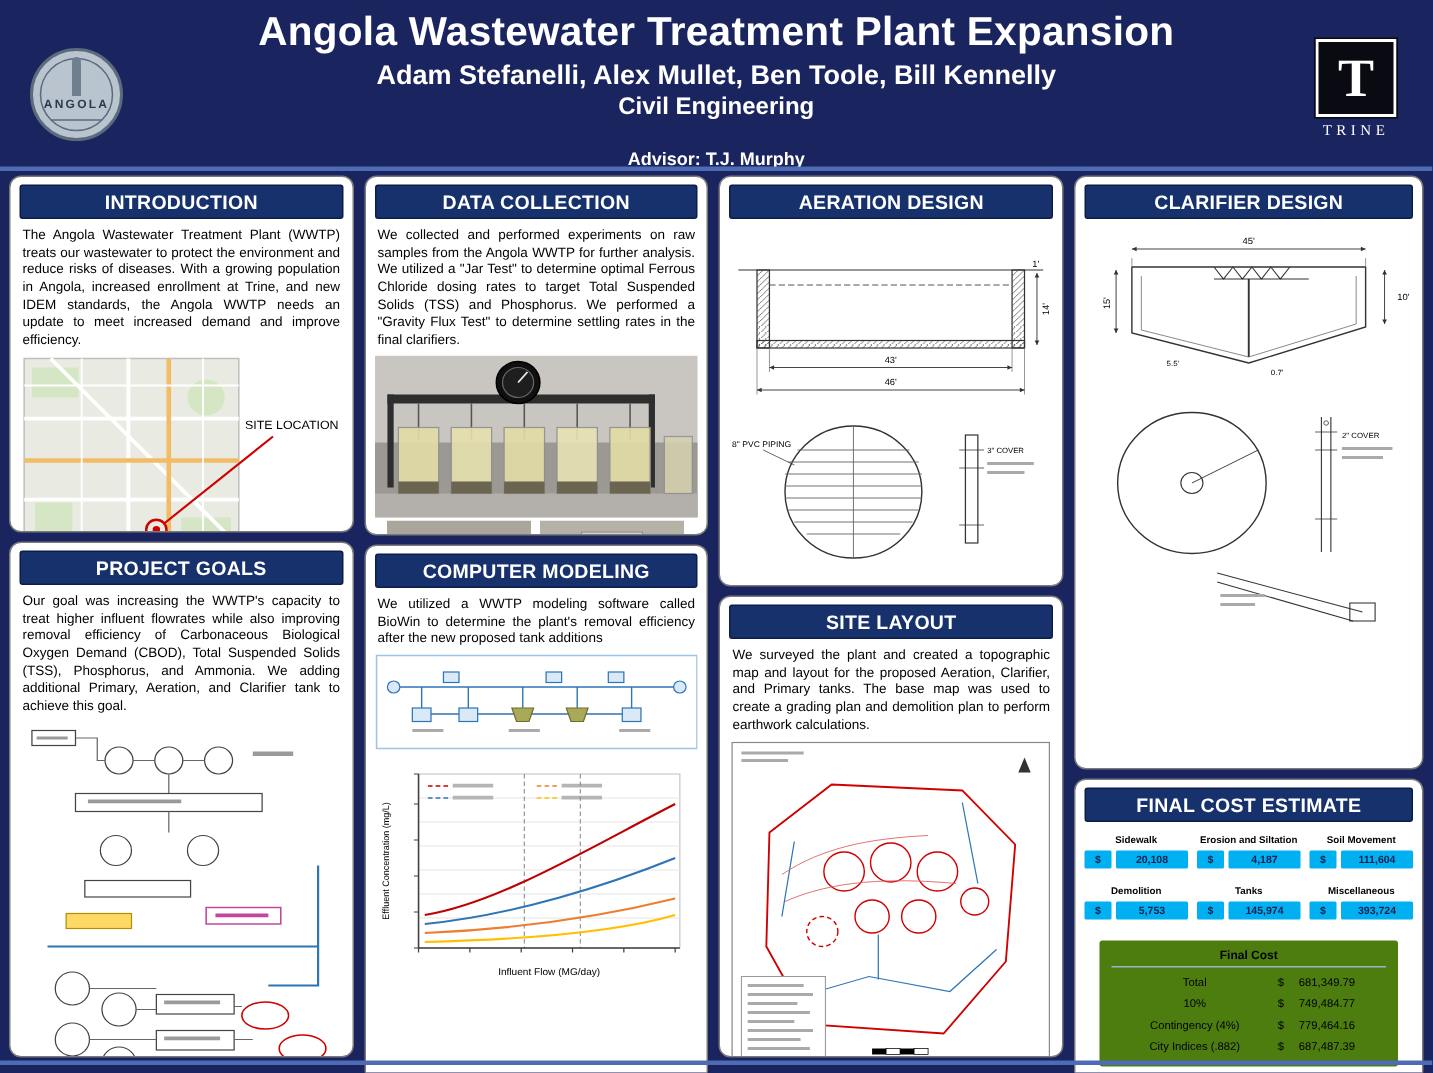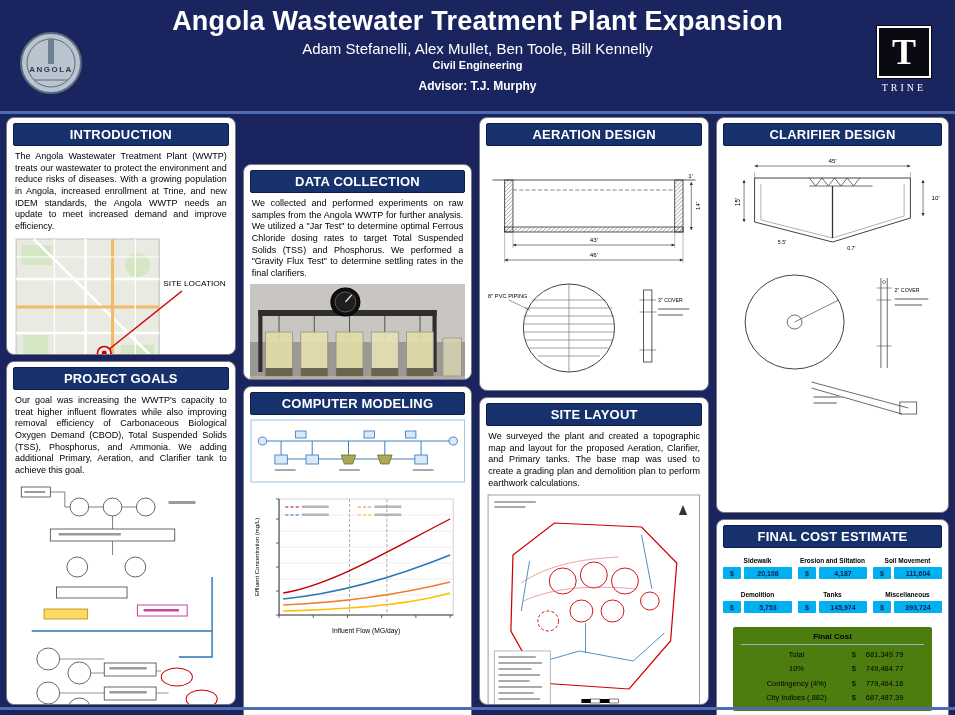--- a/index.html
+++ b/index.html
@@ -8,23 +8,23 @@
     background:#1a2560;
     font-family:"Liberation Sans", sans-serif;
     position:relative;
     overflow:hidden;
     color:#000;
   }
   
   .poster-header { position:relative; height:107px; padding-top:6px; }
   .titles { text-align:center; color:#fff; }
   .poster-title { font-size:27px; font-weight:bold; letter-spacing:0.2px; }
-  .poster-authors { font-size:15px; font-weight:normal; margin-top:3px; }
-  .poster-dept { font-size:11px; font-weight:bold; margin-top:2px; }
-  .poster-advisor { font-size:12px; font-weight:bold; margin-top:8px; }
+  .poster-authors { font-size:18px; font-weight:bold; margin-top:3px; }
+  .poster-dept { font-size:16px; font-weight:bold; margin-top:2px; }
+  .poster-advisor { font-size:12px; font-weight:bold; margin-top:18px; }
   .logo-left { position:absolute; left:20px; top:32px; width:62px; height:62px; }
   .logo-right { position:absolute; right:22px; top:26px; width:58px; text-align:center; }
   .trine-box { width:54px; height:52px; margin:0 auto; background:#0a0a12; border:2px solid #fff; outline:1px solid #0a0a12; display:flex; align-items:center; justify-content:center; }
   .trine-t { color:#fff; font-family:"Liberation Serif", serif; font-size:36px; font-weight:bold; line-height:1; }
   .trine-word { color:#fff; font-size:10px; letter-spacing:3px; margin-top:4px; font-family:"Liberation Serif", serif; }
   .hsep { position:absolute; left:0; right:0; height:3px; background:#4d6cb3; }
   .hsep.top { top:111px; }
   .hsep.bottom { bottom:5px; }
   
   .main {
@@ -43,21 +43,21 @@
     letter-spacing:0.2px; flex:none;
   }
   .body-text {
     font-size:9px; line-height:1.3; text-align:justify;
     margin:2px 8px 3px 8px;
   }
   .fig { margin:1px 6px; flex:none; }
   .fig svg { display:block; width:100%; height:100%; }
   
   .p-intro{height:238px;} .p-goals{height:344px;}
-  .p-data{height:216px;margin-top:47px;}  .p-model{height:365px;}
+  .p-data{height:240px;}  .p-model{height:365px;}
   .p-site{height:308px;}  .p-aer{height:274px;}
   .p-clar{height:396px;}  .p-cost{height:300px;}
   
   .cost-grid { display:grid; grid-template-columns:repeat(3,1fr); gap:12px 6px; margin:6px 6px 0 6px; }
   .cost-item { text-align:center; }
   .cost-label { font-size:6.5px; font-weight:bold; margin-bottom:3px; }
   .cost-chips { display:flex; justify-content:center; gap:3px; }
   .chip { background:#00b0f0; color:#0c2050; font-weight:bold; font-size:7px; padding:2.5px 0; border-radius:1px; }
   .chip.cur { width:18px; }
   .chip.val { width:48px; }
@@ -222,20 +222,21 @@
           <rect x="0" y="0" width="96" height="62" fill="#b6b1a6"></rect>
           <rect x="0" y="44" width="96" height="18" fill="#97927f"></rect>
           <rect x="28" y="8" width="40" height="46" fill="#1a1912" stroke="#777" stroke-width="1"></rect>
           <rect x="28" y="8" width="40" height="8" fill="#d9d4c4"></rect>
         </svg>
       </div>
     </section>
 
     <section class="panel p-model">
       <div class="panel-header">COMPUTER MODELING</div>
+      <p class="body-text">We utilized a WWTP modeling software called BioWin to determine the plant's removal efficiency after the new proposed tank additions</p>
       <div class="fig" style="height:64px;">
         <svg viewBox="0 0 208 64" preserveAspectRatio="none">
           <rect x="1" y="1" width="206" height="62" fill="#ffffff" stroke="#9dc3e6"></rect>
           <path d="M10,22 H198 M30,22 V40 M60,22 V40 M95,22 V40 M130,22 V40 M165,22 V40 M30,40 H165" stroke="#2e75b6" stroke-width="0.9" fill="none"></path>
           <circle cx="12" cy="22" r="4" fill="#dae9f8" stroke="#2e75b6" stroke-width="0.8"></circle>
           <rect x="24" y="36" width="12" height="9" fill="#dae9f8" stroke="#2e75b6" stroke-width="0.8"></rect>
           <rect x="54" y="36" width="12" height="9" fill="#dae9f8" stroke="#2e75b6" stroke-width="0.8"></rect>
           <path d="M88,36 h14 l-3,9 h-8 z" fill="#a9a957" stroke="#6e6e2e" stroke-width="0.8"></path>
           <path d="M123,36 h14 l-3,9 h-8 z" fill="#a9a957" stroke="#6e6e2e" stroke-width="0.8"></path>
           <rect x="159" y="36" width="12" height="9" fill="#dae9f8" stroke="#2e75b6" stroke-width="0.8"></rect>

